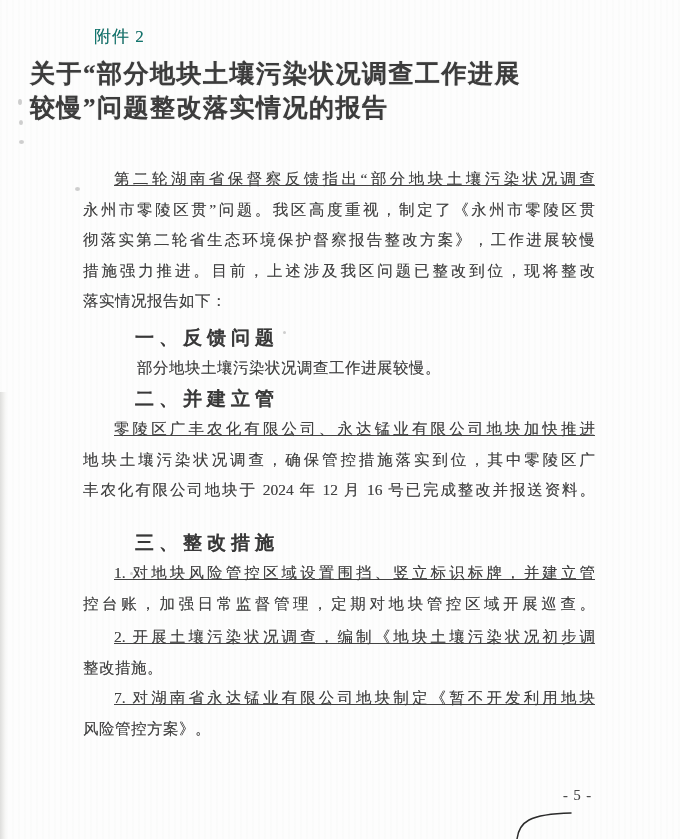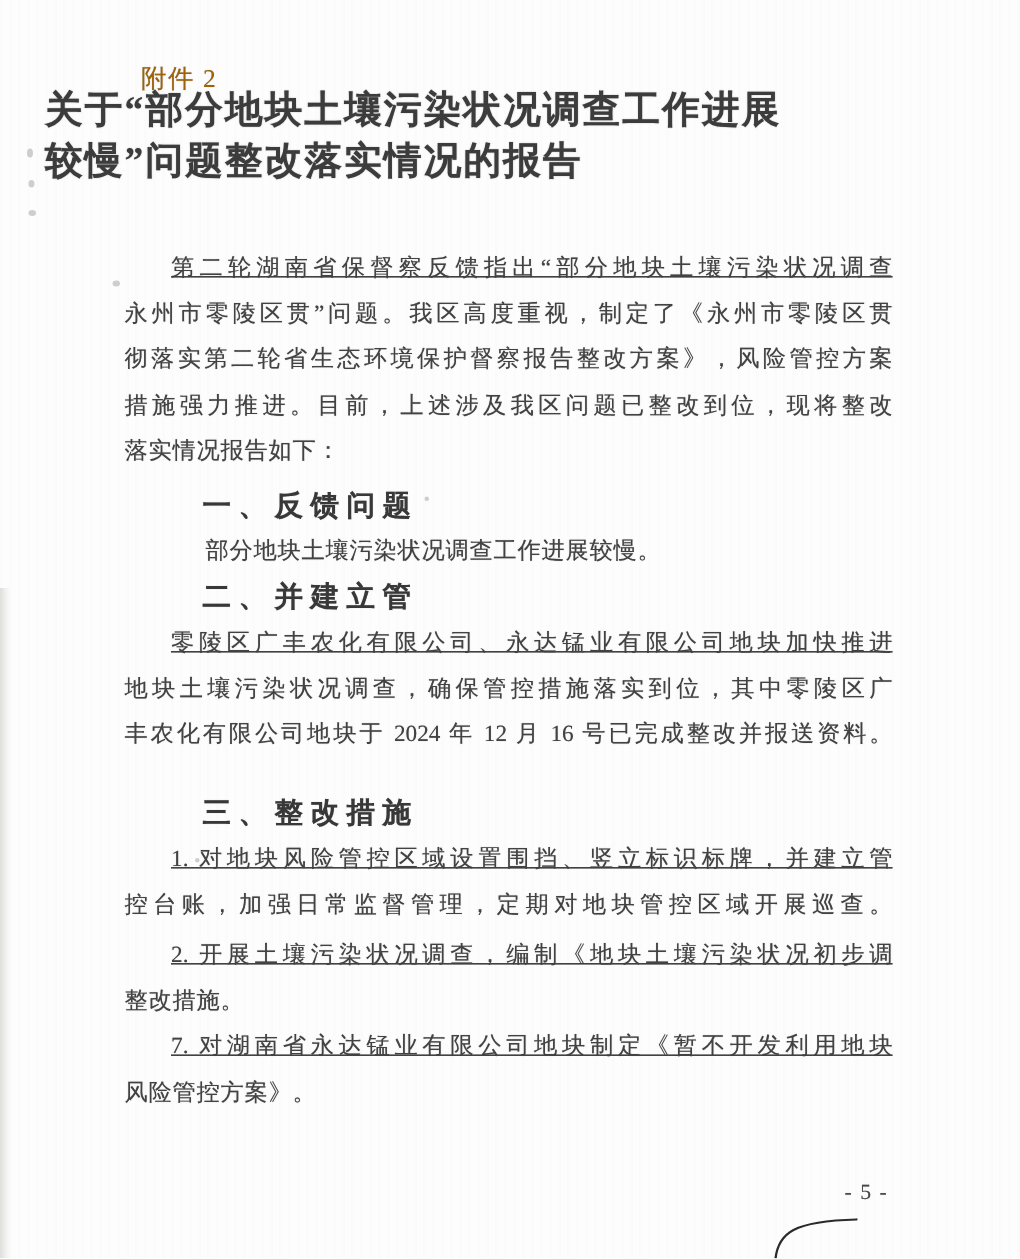--- a/index.html
+++ b/index.html
@@ -16,22 +16,22 @@
   }
   
   .scan-texture {
     position: absolute; inset: 0;
     background: repeating-linear-gradient(90deg,
       rgba(120,150,120,0.018) 0px, rgba(120,150,120,0.018) 2px,
       transparent 2px, transparent 6px);
     pointer-events: none;
   }
   .attachment {
-    position: absolute; left: 94px; top: 41px;
-    font-size: 17px; color: #a16207;
+    position: absolute; left: 94px; top: 25px;
+    font-size: 17px; color: #0f766e;
     letter-spacing: 1px;
     text-shadow: 0 0 0.6px rgba(70,70,70,0.5);
   }
   .title {
     position: absolute; left: 30px; top: 57px; width: 650px;
     text-align: left;
     font-weight: bold;
     font-size: 25px;
     line-height: 34px;
     letter-spacing: 1.5px;
@@ -115,21 +115,21 @@
 
   <div class="title">
     <div>关于“部分地块土壤污染状况调查工作进展</div>
     <div>较慢”问题整改落实情况的报告</div>
   </div>
 
   <div class="body-text">
 
     <div class="bl j ind">第二轮湖南省保督察反馈指出“部分地块土壤污染状况调查</div>
     <div class="bl j">永州市零陵区贯”问题。我区高度重视，制定了《永州市零陵区贯</div>
-    <div class="bl j">彻落实第二轮省生态环境保护督察报告整改方案》，风险管控方案</div>
+    <div class="bl j">彻落实第二轮省生态环境保护督察报告整改方案》，工作进展较慢</div>
     <div class="bl j">措施强力推进。目前，上述涉及我区问题已整改到位，现将整改</div>
     <div class="bl">落实情况报告如下：</div>
 
     <div class="sec mt6">一、反馈问题</div>
 
     <div class="bl ind2">部分地块土壤污染状况调查工作进展较慢。</div>
 
     <div class="sec">二、并建立管</div>
 
     <div class="bl j ind">零陵区广丰农化有限公司、永达锰业有限公司地块加快推进</div>

